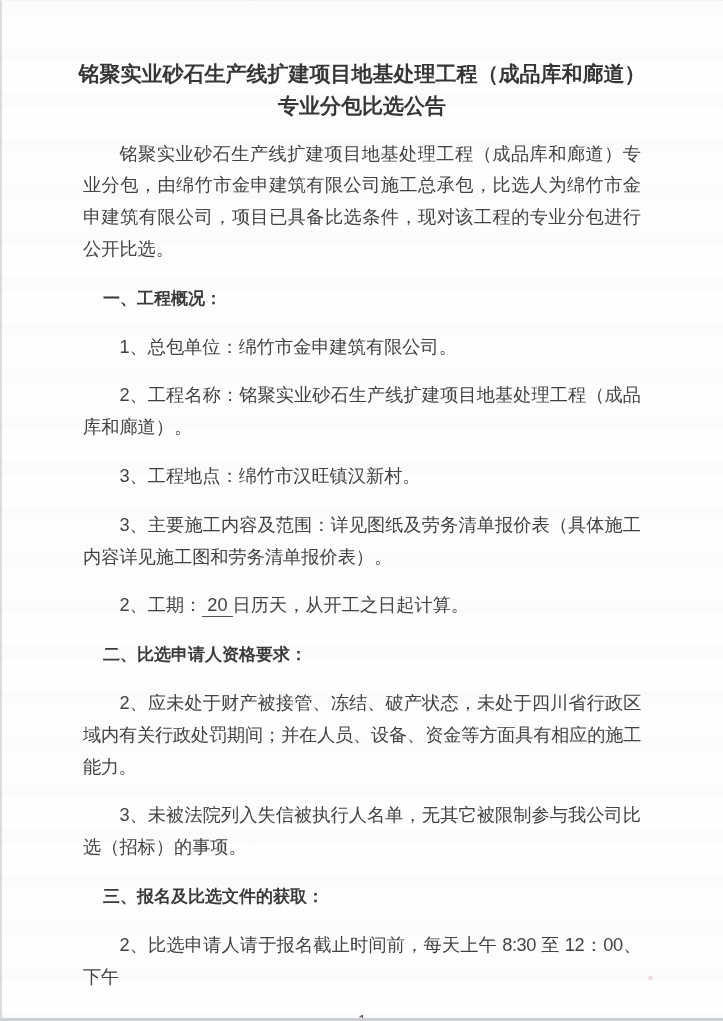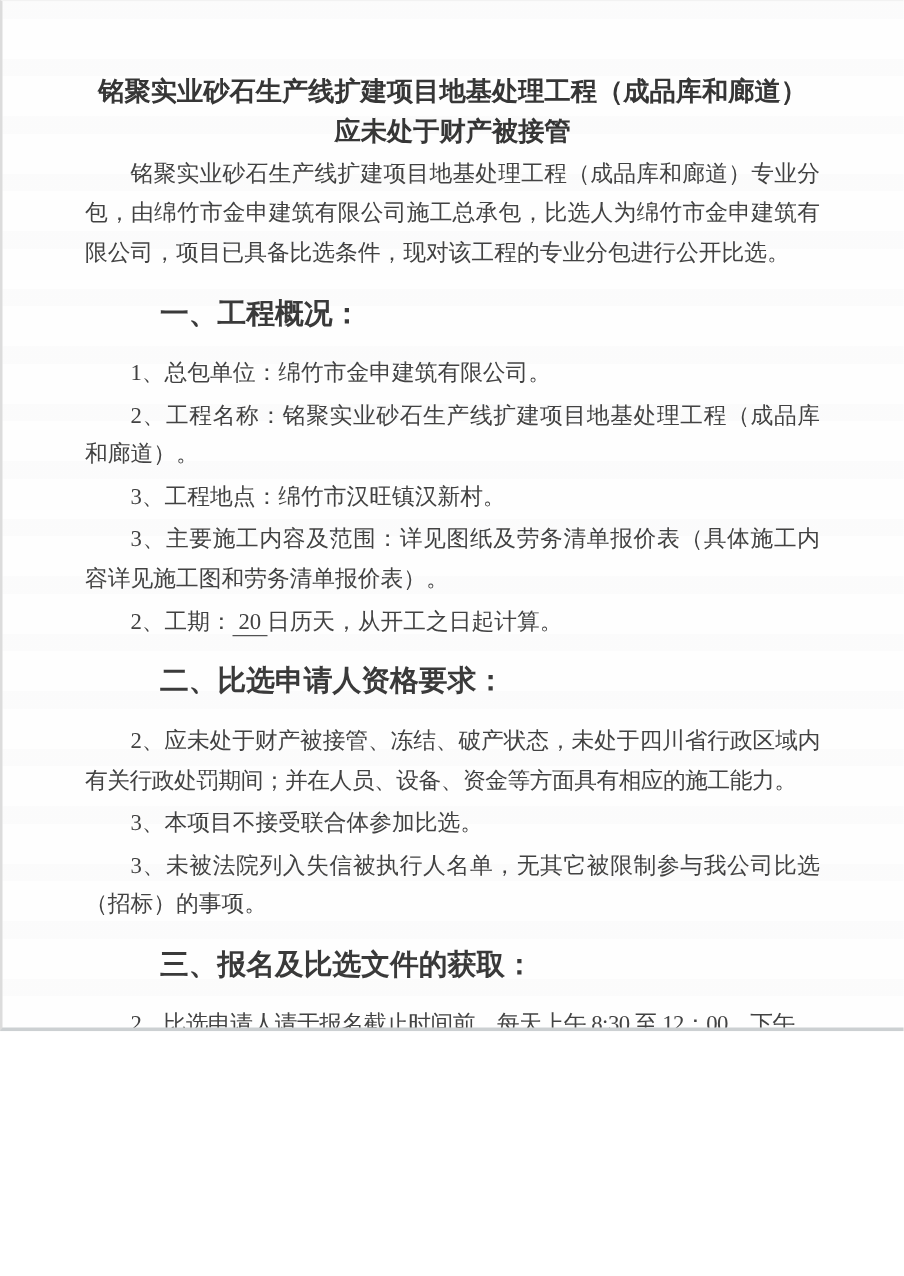--- a/index.html
+++ b/index.html
@@ -3,52 +3,52 @@
 <meta charset="utf-8">
 <style>
   html, body {
     margin: 0;
     padding: 0;
     background: #ffffff;
   }
   .scan-page {
     position: relative;
     width: 723px;
-    height: 825px;
+    height: 1021px;
     box-sizing: border-box;
     background-color: #fefefe;
     background-image: repeating-linear-gradient(180deg,
       rgba(130,130,140,0.025) 0px, rgba(130,130,140,0.025) 14px,
       rgba(255,255,255,0) 14px, rgba(255,255,255,0) 46px);
     border-left: 2px solid #dcdcdc;
     border-bottom: 3px solid #ccd0d2;
     border-top: 1px solid #f2f2f2;
     padding: 57px 65px 16px 64px;
-    font-family: Liberation Serif, serif;
+    font-family: Liberation Sans, sans-serif;
     font-size: 18.2px;
     line-height: 31.8px;
     color: #424242;
     overflow: hidden;
   }
   .title {
     margin: 0;
     text-align: center;
     font-size: 21px;
     font-weight: 700;
     color: #363636;
   }
   .title .tline { display: block; }
   .para {
-    margin: 2px;
+    margin: 17px;
     text-indent: 2em;
     text-align: justify;
   }
   .heading {
-    margin: 16px;
-    font-size: 23px;
+    margin: 3px;
+    font-size: 17px;
     font-weight: 700;
     color: #3a3a3a;
     text-indent: 2em;
   }
   .tight { letter-spacing: -0.4px; }
   .u {
     border-bottom: 1.5px solid #525252;
     padding-bottom: 1px;
   }
   .pagenum {
@@ -68,41 +68,40 @@
     background: rgba(222,150,150,0.35);
   }
 </style>
 </head>
 <body>
 
 <div class="scan-page">
 
   <h1 class="title">
     <span class="tline">铭聚实业砂石生产线扩建项目地基处理工程（成品库和廊道）</span>
-    <span class="tline">应未处于财产被接管</span>
+    <span class="tline">专业分包比选公告</span>
   </h1>
 
   <p class="para">铭聚实业砂石生产线扩建项目地基处理工程（成品库和廊道）专业分包，由绵竹市金申建筑有限公司施工总承包，比选人为绵竹市金申建筑有限公司，项目已具备比选条件，现对该工程的专业分包进行公开比选。</p>
 
   <h2 class="heading">一、工程概况：</h2>
 
   <p class="para">1、总包单位：绵竹市金申建筑有限公司。</p>
   <p class="para">2、工程名称：铭聚实业砂石生产线扩建项目地基处理工程（成品库和廊道）。</p>
   <p class="para">3、工程地点：绵竹市汉旺镇汉新村。</p>
   <p class="para">3、主要施工内容及范围：详见图纸及劳务清单报价表（具体施工内容详见施工图和劳务清单报价表）。</p>
 
 
 
   <p class="para"><span>2、工期：</span><span class="u"> 20 </span><span>日历天，从开工之日起计算。</span></p>
 
 
   <h2 class="heading">二、比选申请人资格要求：</h2>
 
   <p class="para tight">2、应未处于财产被接管、冻结、破产状态，未处于四川省行政区域内有关行政处罚期间；并在人员、设备、资金等方面具有相应的施工能力。</p>
-  <p class="para">3、本项目不接受联合体参加比选。</p>
   <p class="para">3、未被法院列入失信被执行人名单，无其它被限制参与我公司比选（招标）的事项。</p>
 
   <h2 class="heading">三、报名及比选文件的获取：</h2>
 
   <p class="para tight">2、比选申请人请于报名截止时间前，每天上午 8:30 至 12：00、下午</p>
 
   <div class="pagenum">1</div>
 
   <div class="artifact-dot"></div>
 </div>

